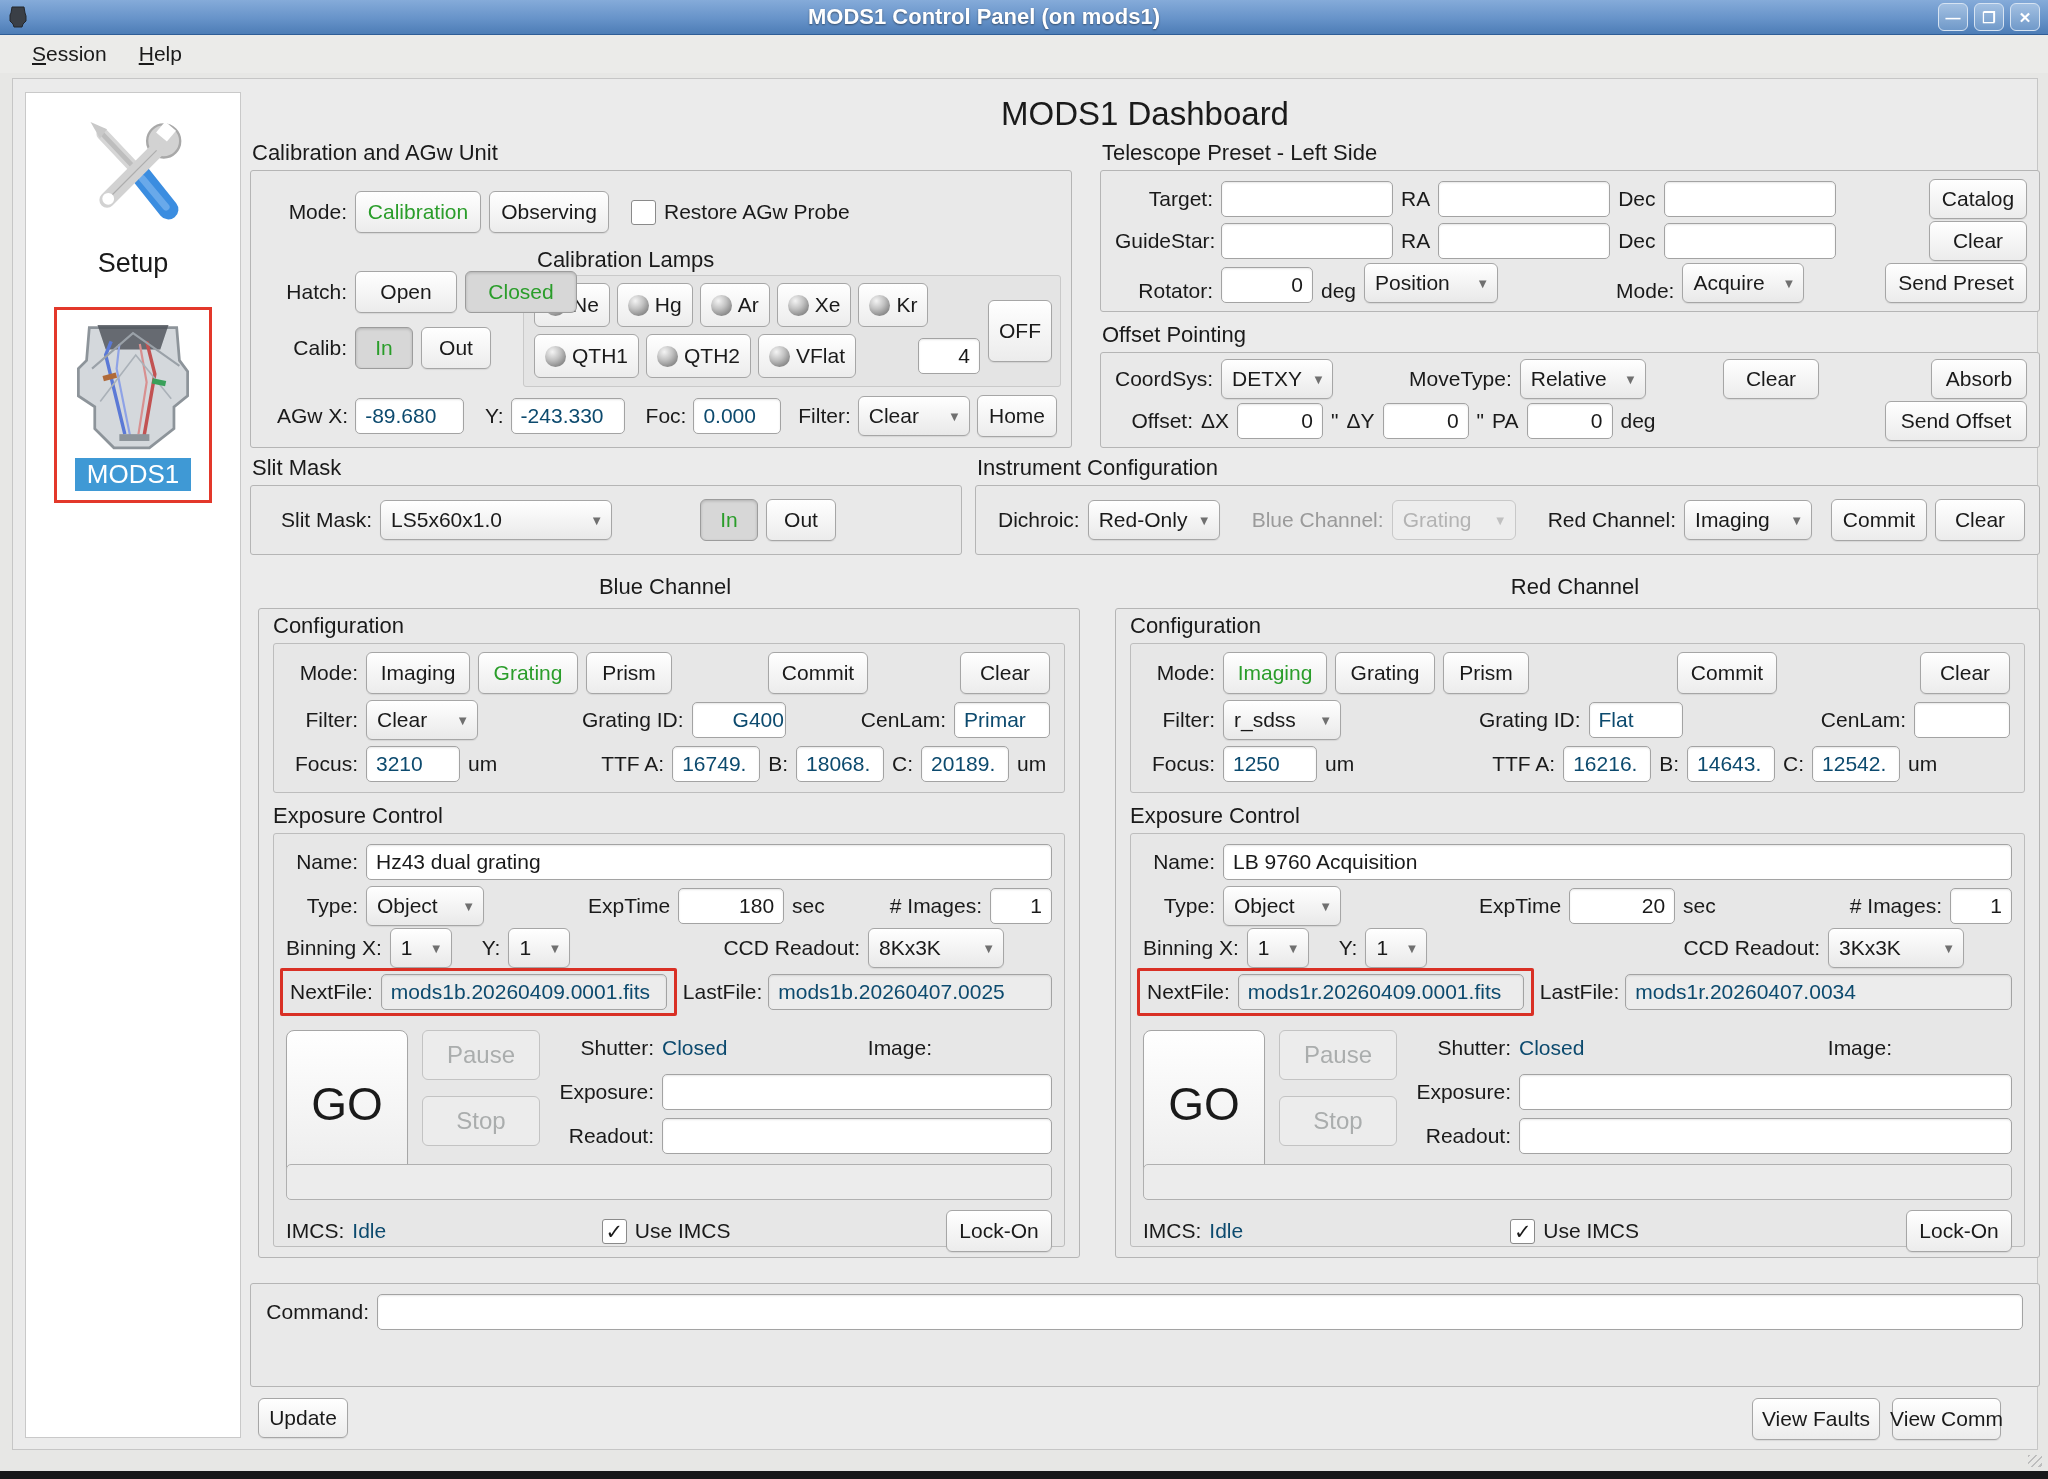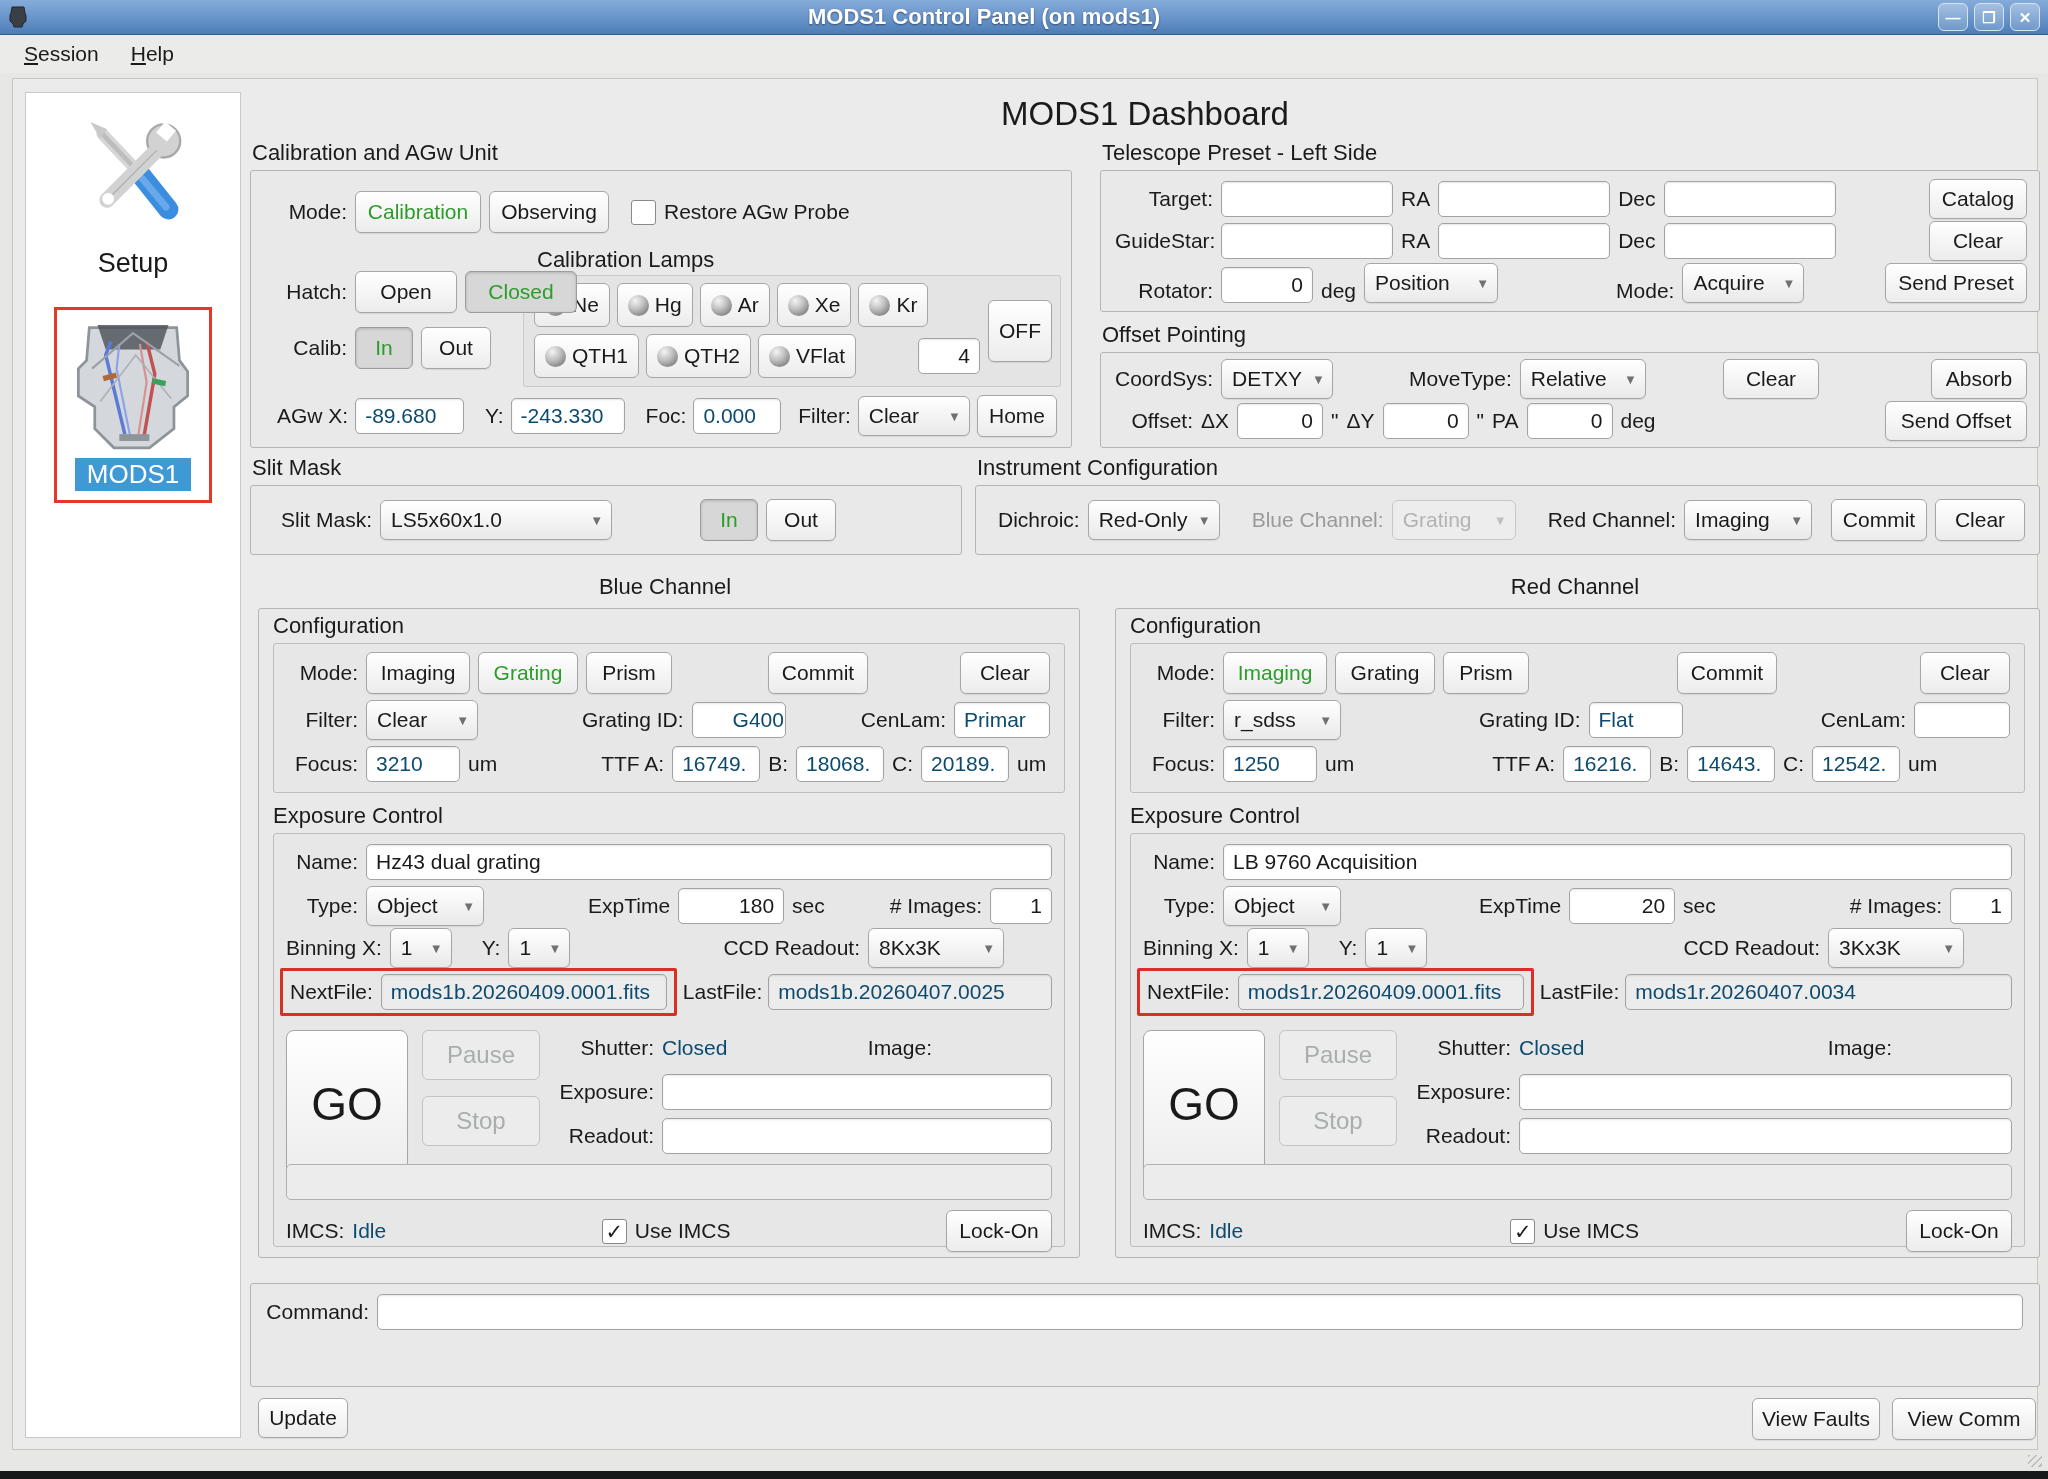--- a/index.html
+++ b/index.html
@@ -13,21 +13,21 @@
     background:linear-gradient(#85abd9,#6793c9 55%,#4d7db6);
     border-bottom:1px solid #2f5d96;display:flex;align-items:center;}
   .win-icon{margin-left:8px;width:22px;height:26px;display:flex;align-items:center;}
   .win-title{flex:1;text-align:center;color:#fff;font-weight:bold;font-size:22px;
     text-shadow:0 1px 2px rgba(0,0,0,.45);}
   .win-btns{display:flex;gap:6px;margin-right:8px;}
   .win-btn{width:28px;height:26px;border:1px solid #d6e3f2;border-radius:6px;
     background:linear-gradient(#a3c0e2,#7099c9);color:#fff;font-size:15px;font-weight:bold;
     display:flex;align-items:center;justify-content:center;line-height:1;}
   .menubar{position:absolute;left:0;top:35px;right:0;height:38px;background:#ebebe9;
-    display:flex;align-items:center;gap:16px;padding-left:16px;}
+    display:flex;align-items:center;gap:16px;padding-left:24px;}
   .menu-item{display:inline-block;padding:3px 8px;}
   .menu-item::first-letter{text-decoration:underline;}
   
   .main{position:absolute;left:12px;top:78px;width:2024px;height:1370px;
     background:#ebebeb;border:1px solid #c6c6c6;}
   .sidebar{position:absolute;left:25px;top:92px;width:214px;height:1344px;
     background:#fff;border:1px solid #c9c9c9;}
   .setup-wrap{margin-top:22px;text-align:center;}
   .side-label{font-size:27px;margin-top:10px;}
   .mods1-frame{margin:28px auto 0;width:158px;height:196px;border:3px solid #e3382a;
@@ -549,16 +549,16 @@
 
 <div class="gbox" style="left:250px;top:1283px;width:1790px;height:104px;">
   <div class="row" style="left:14px;top:10px;right:16px;">
     <span class="lbl r" style="width:104px;">Command:</span>
     <span class="field" style="flex:1;"></span>
   </div>
 </div>
 
 <span class="btn" style="position:absolute;left:258px;top:1398px;width:90px;height:40px;">Update</span>
 <span class="btn" style="position:absolute;left:1752px;top:1398px;width:128px;height:42px;">View Faults</span>
-<span class="btn" style="position:absolute;left:1892px;top:1398px;width:144px;height:42px;">View Comm</span>
+<span class="btn" style="position:absolute;left:1892px;top:1398px;width:109px;height:42px;">View Comm</span>
 
 <div class="grip"></div>
 <div class="botstrip"></div>
 
 </body></html>

